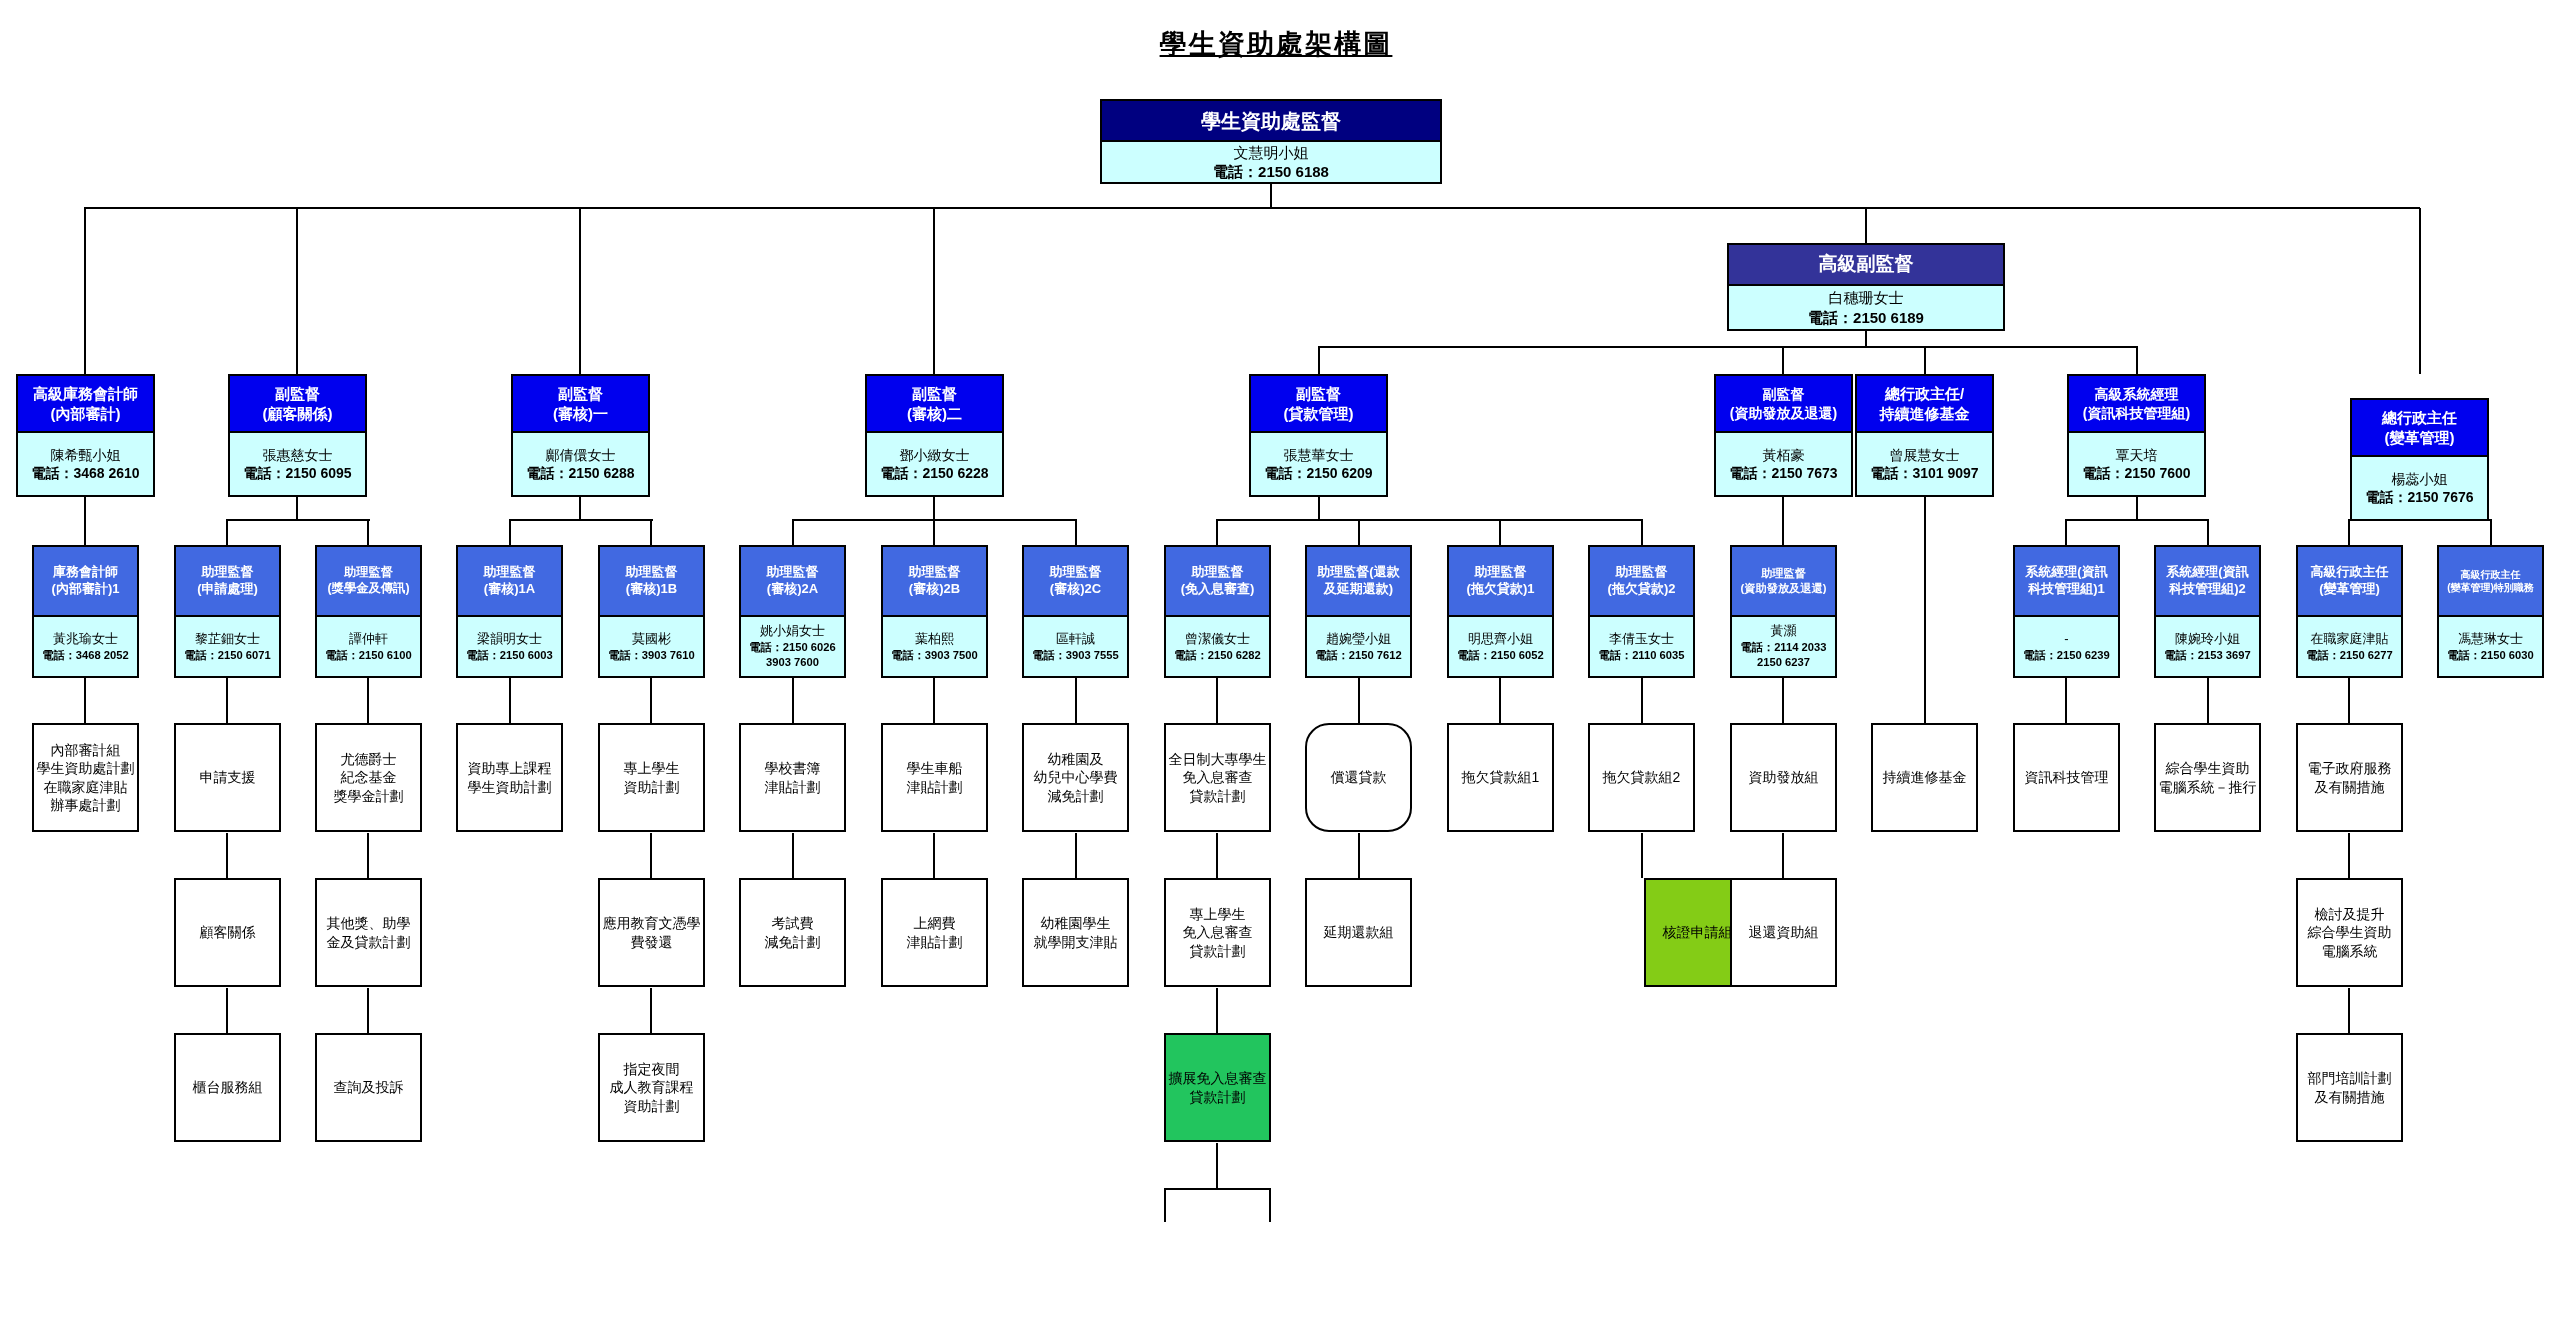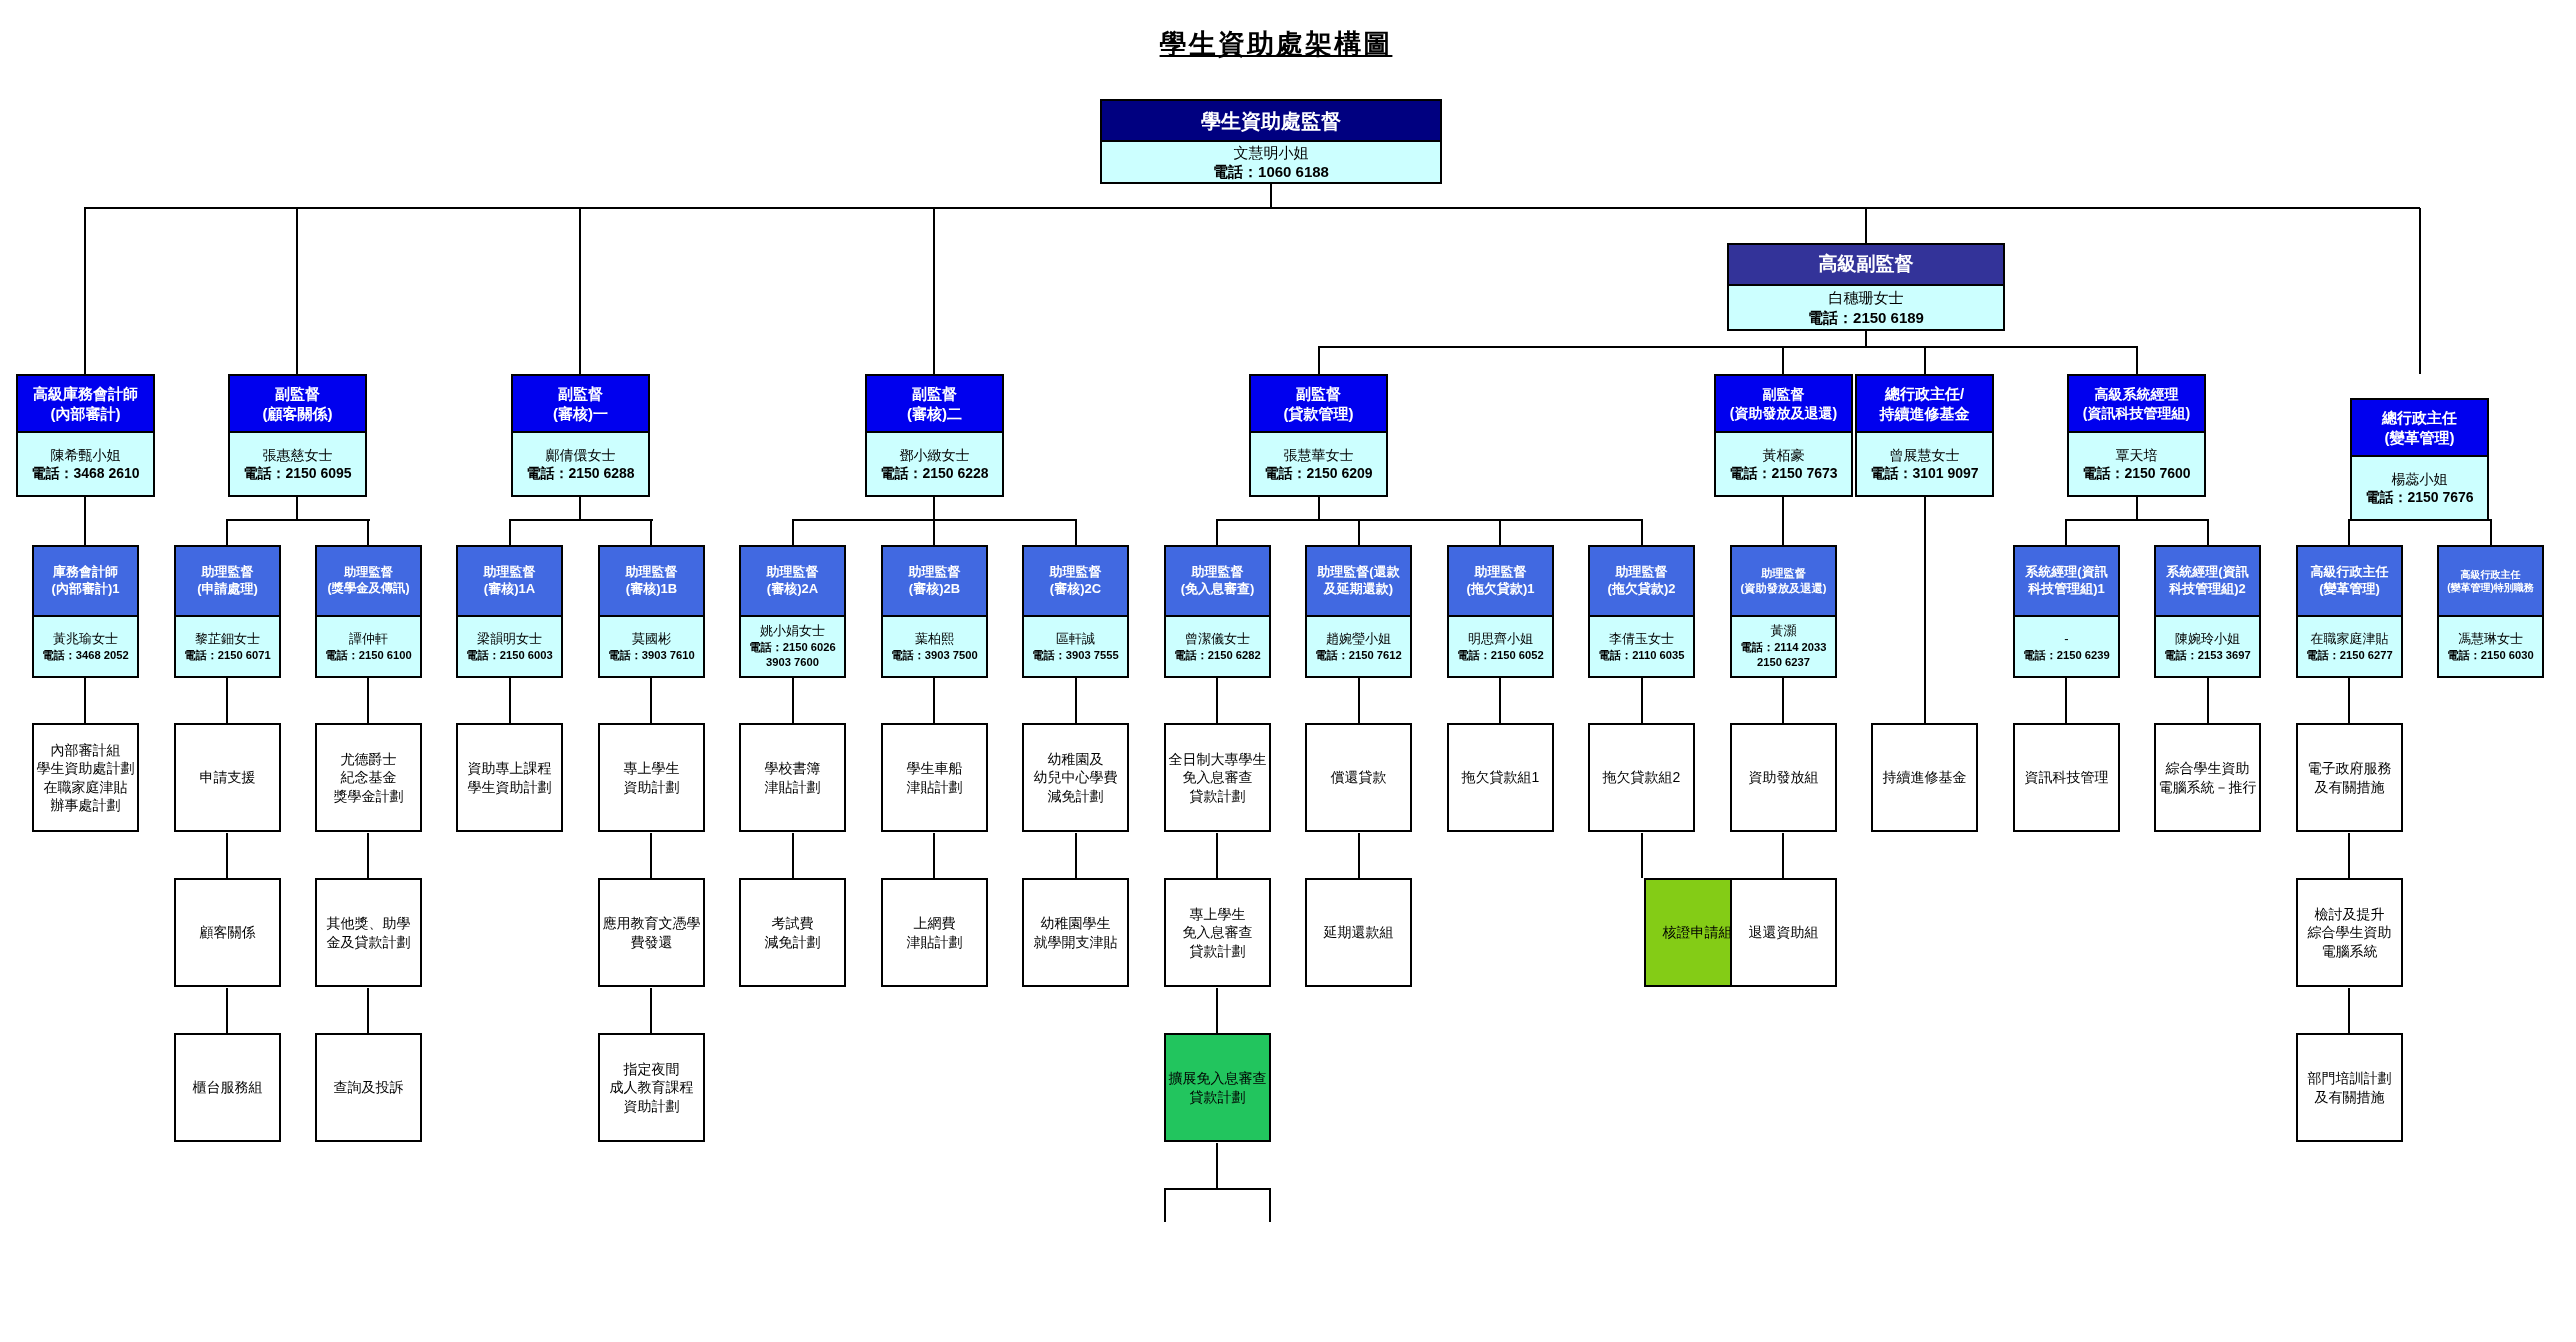--- a/index.html
+++ b/index.html
@@ -105,21 +105,21 @@
     <div class="cline" style="left: 792px; top: 519px; width: 285px; height: 2.1px;"></div>
     <div class="cline" style="left: 1216px; top: 519px; width: 427px; height: 2.1px;"></div>
     <div class="cline" style="left: 2065px; top: 519px; width: 144px; height: 2.1px;"></div>
     <div class="cline" style="left: 2348px; top: 519px; width: 144px; height: 2.1px;"></div>
     <div class="node t-root" style="left: 1100px; top: 99px; width: 342px; height: 85px;">
       <div class="head" style="background: rgb(0, 0, 128); flex: 0 0 41px;">
         <div class="tline">學生資助處監督</div>
       </div>
       <div class="nbody" style="background: rgb(204, 255, 255);">
         <div class="nname">文慧明小姐</div>
-        <div class="nphone">電話：1060 6188</div>
+        <div class="nphone">電話：2150 6188</div>
       </div>
     </div>
     <div class="node t-l2" style="left: 1727px; top: 243px; width: 278px; height: 88px;">
       <div class="head" style="background: rgb(51, 51, 153); flex: 0 0 41px;">
         <div class="tline">高級副監督</div>
       </div>
       <div class="nbody" style="background: rgb(204, 255, 255);">
         <div class="nname">白穗珊女士</div>
         <div class="nphone">電話：2150 6189</div>
       </div>
@@ -466,21 +466,21 @@
       <div class="uline">貸款計劃</div>
     </div>
     <div class="unit" style="left: 1164px; top: 1033px; width: 107px; height: 109px; background: #22c55e;">
       <div class="uline">擴展免入息審查</div>
       <div class="uline">貸款計劃</div>
     </div>
     <div class="unit" style="left: 1164px; top: 1188px; width: 107px; height: 109px; background: rgb(255, 255, 255);">
       <div class="uline">處理及管理</div>
       <div class="uline">貸款文件</div>
     </div>
-    <div class="unit" style="left: 1305px; top: 723px; width: 107px; height: 109px; background: rgb(255, 255, 255);">
+    <div class="unit" style="left: 1305px; top: 723px; width: 107px; height: 109px; background: rgb(255, 255, 255); border-radius: 24px;">
       <div class="uline">償還貸款</div>
     </div>
     <div class="unit" style="left: 1305px; top: 878px; width: 107px; height: 109px; background: rgb(255, 255, 255);">
       <div class="uline">延期還款組</div>
     </div>
     <div class="unit" style="left: 1447px; top: 723px; width: 107px; height: 109px; background: rgb(255, 255, 255);">
       <div class="uline">拖欠貸款組1</div>
     </div>
     <div class="unit" style="left: 1588px; top: 723px; width: 107px; height: 109px; background: rgb(255, 255, 255);">
       <div class="uline">拖欠貸款組2</div>

